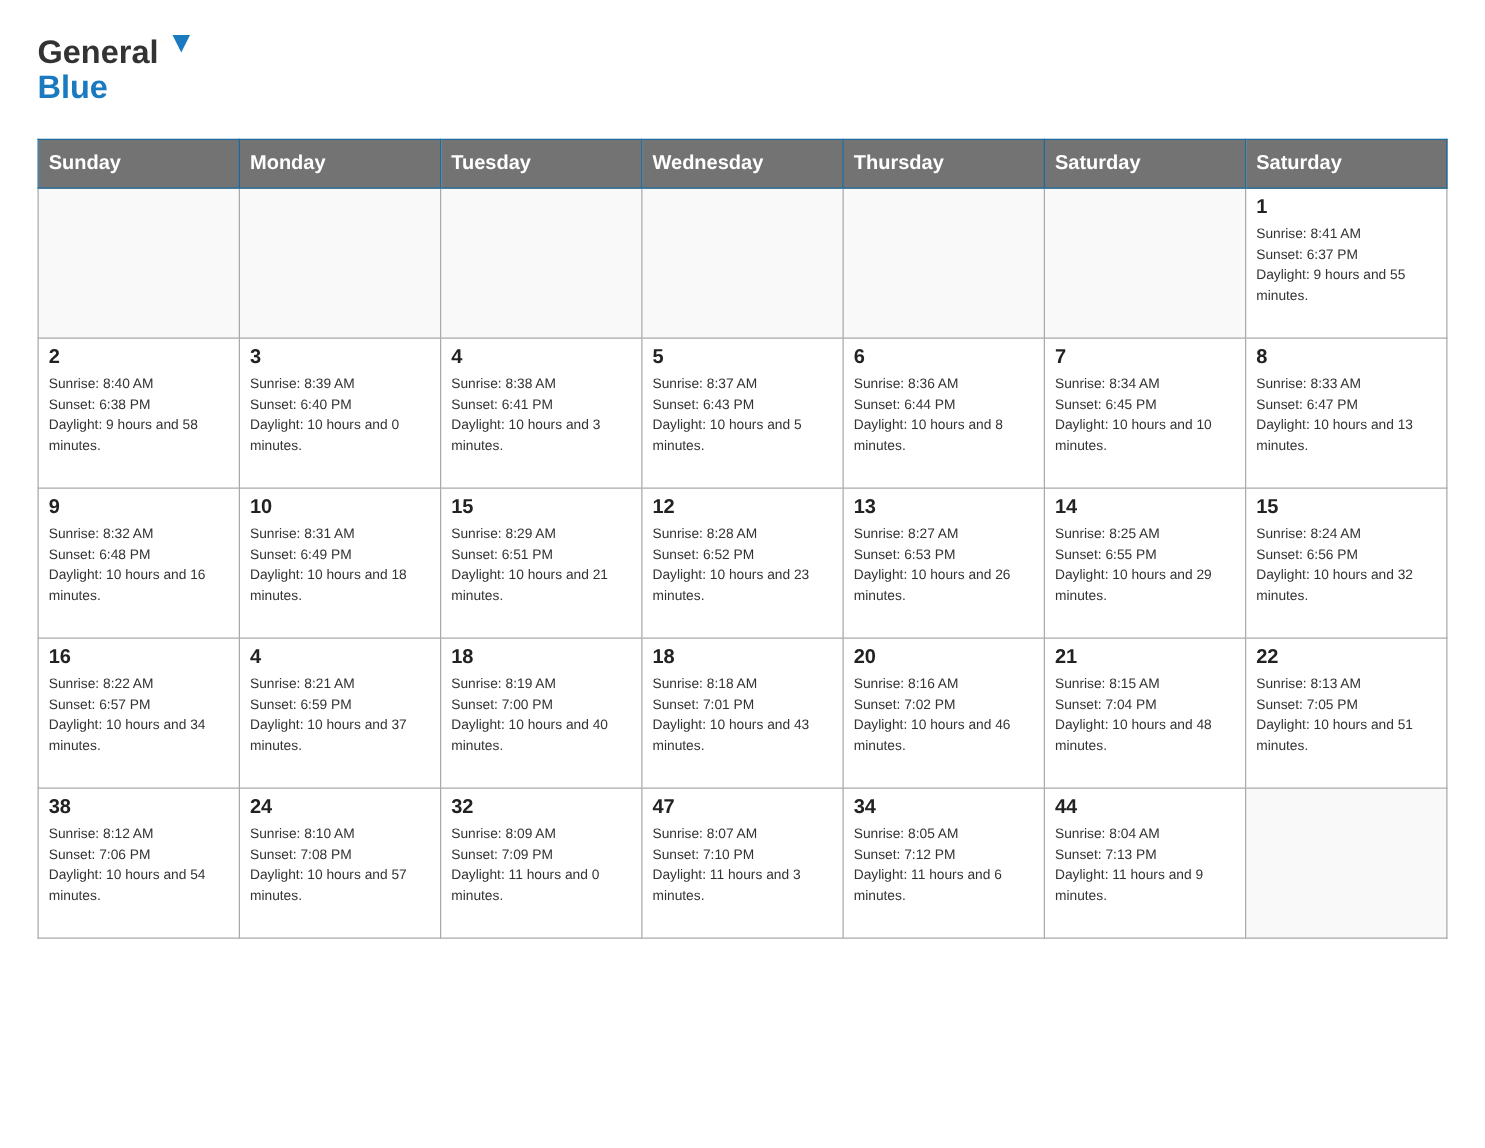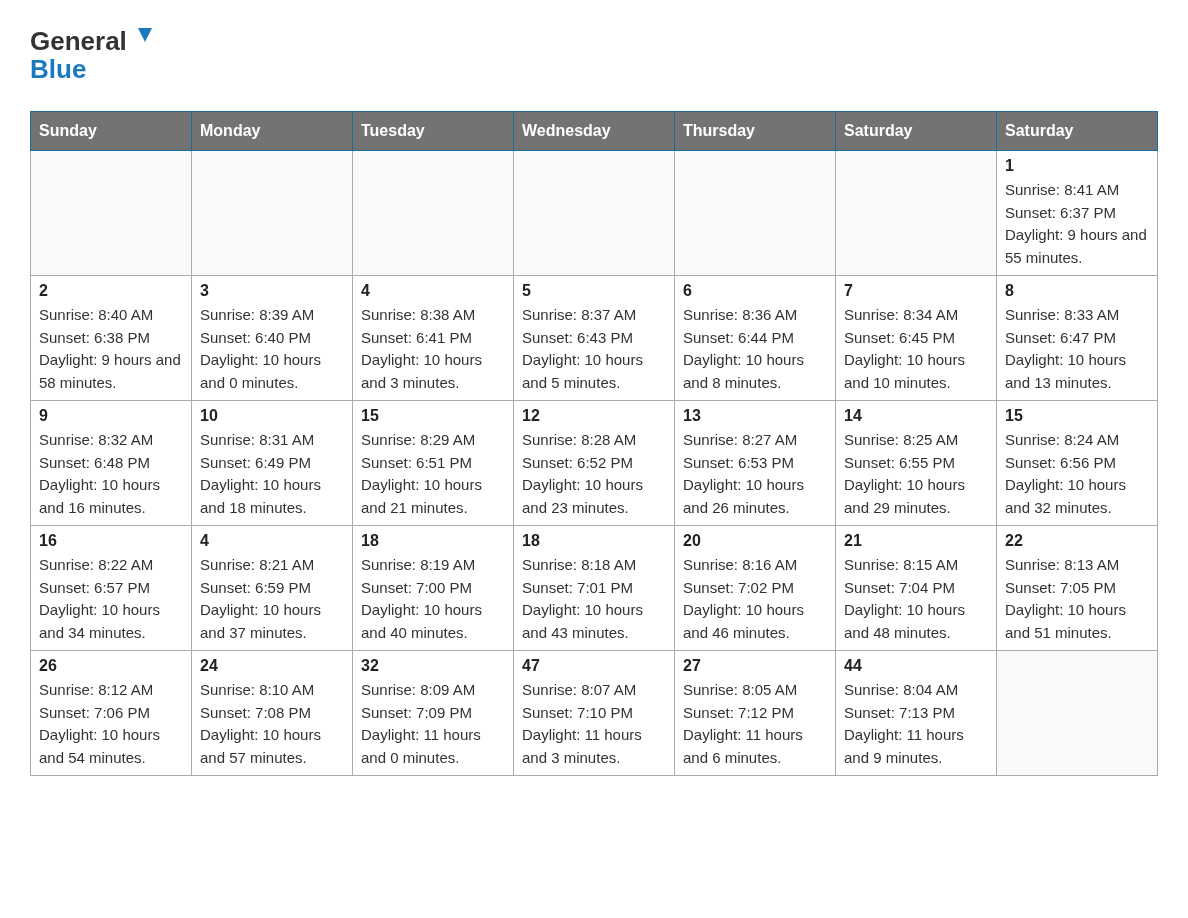--- a/index.html
+++ b/index.html
@@ -59,21 +59,21 @@
       color: #333;
     }
     .day-number {
       font-size: 16px;
       font-weight: bold;
       color: #222;
       display: block;
       margin-bottom: 4px;
     }
     .day-info {
-      font-size: 15px;
+      font-size: 11px;
       line-height: 1.5;
       color: #333;
     }
     .empty-cell {
       background: #f9f9f9;
     }
   </style>
 </head>
 <body>
 
@@ -204,37 +204,37 @@
           <span class="day-number">21</span>
           <div class="day-info">Sunrise: 8:15 AM<br>Sunset: 7:04 PM<br>Daylight: 10 hours and 48 minutes.</div>
         </td>
         <td>
           <span class="day-number">22</span>
           <div class="day-info">Sunrise: 8:13 AM<br>Sunset: 7:05 PM<br>Daylight: 10 hours and 51 minutes.</div>
         </td>
       </tr>
       <tr>
         <td>
-          <span class="day-number">26</span>
+          <span class="day-number">38</span>
           <div class="day-info">Sunrise: 8:12 AM<br>Sunset: 7:06 PM<br>Daylight: 10 hours and 54 minutes.</div>
         </td>
         <td>
           <span class="day-number">24</span>
           <div class="day-info">Sunrise: 8:10 AM<br>Sunset: 7:08 PM<br>Daylight: 10 hours and 57 minutes.</div>
         </td>
         <td>
           <span class="day-number">32</span>
           <div class="day-info">Sunrise: 8:09 AM<br>Sunset: 7:09 PM<br>Daylight: 11 hours and 0 minutes.</div>
         </td>
         <td>
           <span class="day-number">47</span>
           <div class="day-info">Sunrise: 8:07 AM<br>Sunset: 7:10 PM<br>Daylight: 11 hours and 3 minutes.</div>
         </td>
         <td>
-          <span class="day-number">27</span>
+          <span class="day-number">34</span>
           <div class="day-info">Sunrise: 8:05 AM<br>Sunset: 7:12 PM<br>Daylight: 11 hours and 6 minutes.</div>
         </td>
         <td>
           <span class="day-number">44</span>
           <div class="day-info">Sunrise: 8:04 AM<br>Sunset: 7:13 PM<br>Daylight: 11 hours and 9 minutes.</div>
         </td>
         <td class="empty-cell"></td>
       </tr>
     </tbody>
 </table>

